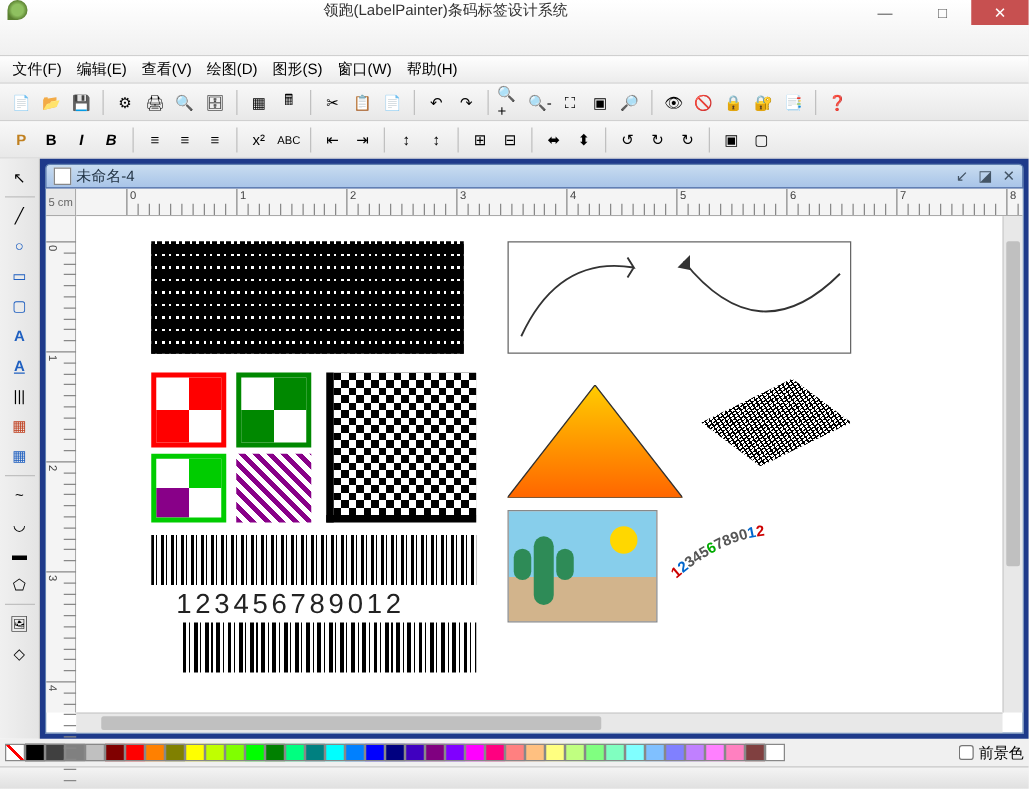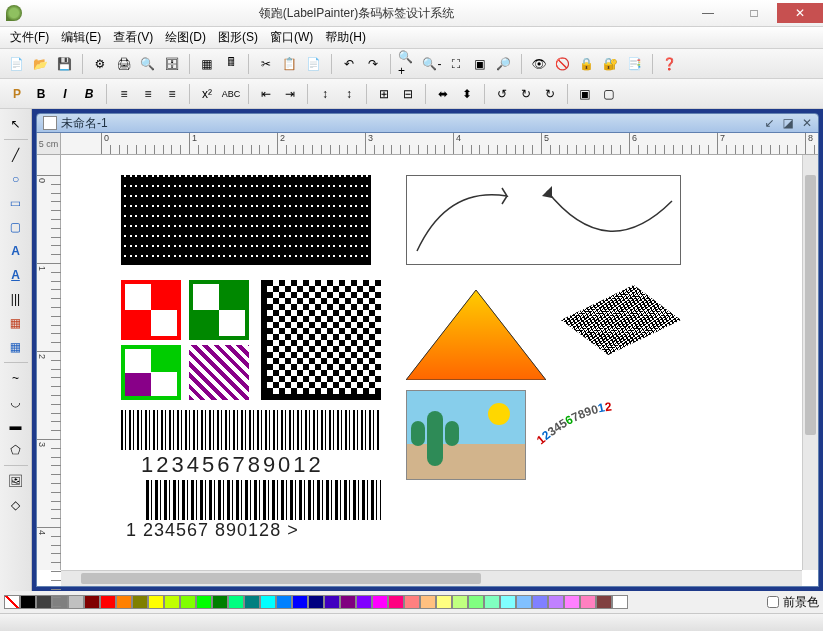--- a/index.html
+++ b/index.html
@@ -1,17 +1,17 @@
 <!DOCTYPE html>
 <html><head>
 <meta charset="utf-8">
 <style>
 *{margin:0;padding:0;box-sizing:border-box;font-family:"Microsoft YaHei",Arial,sans-serif;font-size:12px}
 body{background:#f0f0f0;width:823px;height:631px;overflow:hidden;display:flex;flex-direction:column}
-.titlebar{height:27px;background:linear-gradient(#fff,#f0f0f0);display:flex;align-items:center;border-bottom:1px solid #d0d0d0}
+.titlebar{height:45px;background:linear-gradient(#fff,#f0f0f0);display:flex;align-items:flex-start;border-bottom:1px solid #d0d0d0}
 .titlebar .icon{width:16px;height:16px;margin:0 6px;background:radial-gradient(circle,#8fc060 40%,#5a8030 70%);border-radius:50% 50% 50% 0}
 .titlebar .title{flex:1;text-align:center;color:#333}
 .winbtns{display:flex}
 .winbtn{width:46px;height:20px;display:flex;align-items:center;justify-content:center;color:#555}
 .winbtn.close{background:#c75050;color:#fff;width:46px;height:20px}
 .menubar{height:22px;background:linear-gradient(#fefefe,#ececec);display:flex;align-items:center;padding:0 4px;border-bottom:1px solid #d0d0d0}
 .menuitem{padding:2px 6px;cursor:default}
 .toolbar{height:30px;background:linear-gradient(#f8f8f8,#e8e8e8);display:flex;align-items:center;padding:0 6px;gap:2px;border-bottom:1px solid #d0d0d0}
 .tbtn{width:22px;height:22px;border:1px solid transparent;border-radius:3px;display:flex;align-items:center;justify-content:center;cursor:default}
 .sep{width:1px;height:20px;background:#c0c0c0;margin:0 4px}
@@ -182,21 +182,21 @@
     <div class="stool">▬</div>
     <div class="stool">⬠</div>
     <div class="sdiv"></div>
     <div class="stool">🖼</div>
     <div class="stool">◇</div>
   </div>
 
   <div class="docwrap">
     <div class="doctab">
       <div class="dicon"></div>
-      <div class="dname">未命名-1</div>
+      <div class="dname">未命名-4</div>
       <div class="dctrl">
         <span>↙</span>
         <span>◪</span>
         <span>✕</span>
       </div>
     </div>
     <div class="rulerwrap">
       <div class="rulercorner">5 cm</div>
       <div class="hruler" id="hruler">
           <div class="tick" style="left: 40px;">0</div>
@@ -338,21 +338,20 @@
         <div class="canvasinner">
           <div class="obj pdf417"></div>
           <div class="obj qr qr1"></div>
           <div class="obj qr qr2"></div>
           <div class="obj qr3"></div>
           <div class="obj qr4"></div>
           <div class="obj dm"></div>
           <div class="obj bc1"></div>
           <div class="obj bc1t">123456789012</div>
           <div class="obj bc2"></div>
-          <div class="obj bc2t">1  234567  890128  &gt;</div>
           <div class="obj curvebox">
             <svg width="275" height="90">
                 <path d="M10,75 Q40,10 100,20 L95,12 M95,28 L100,20" stroke="#333" fill="none" stroke-width="1.5"></path>
                 <path d="M140,15 Q200,90 265,25" stroke="#333" fill="none" stroke-width="1.5"></path>
                 <path d="M135,20 L145,10 L145,22 Z" fill="#333"></path>
               </svg>
           </div>
           <div class="obj tri"></div>
           <svg class="obj triov">
               <path d="M70,0 L140,90 L0,90 Z" fill="url(#tg)" stroke="#333"></path>

